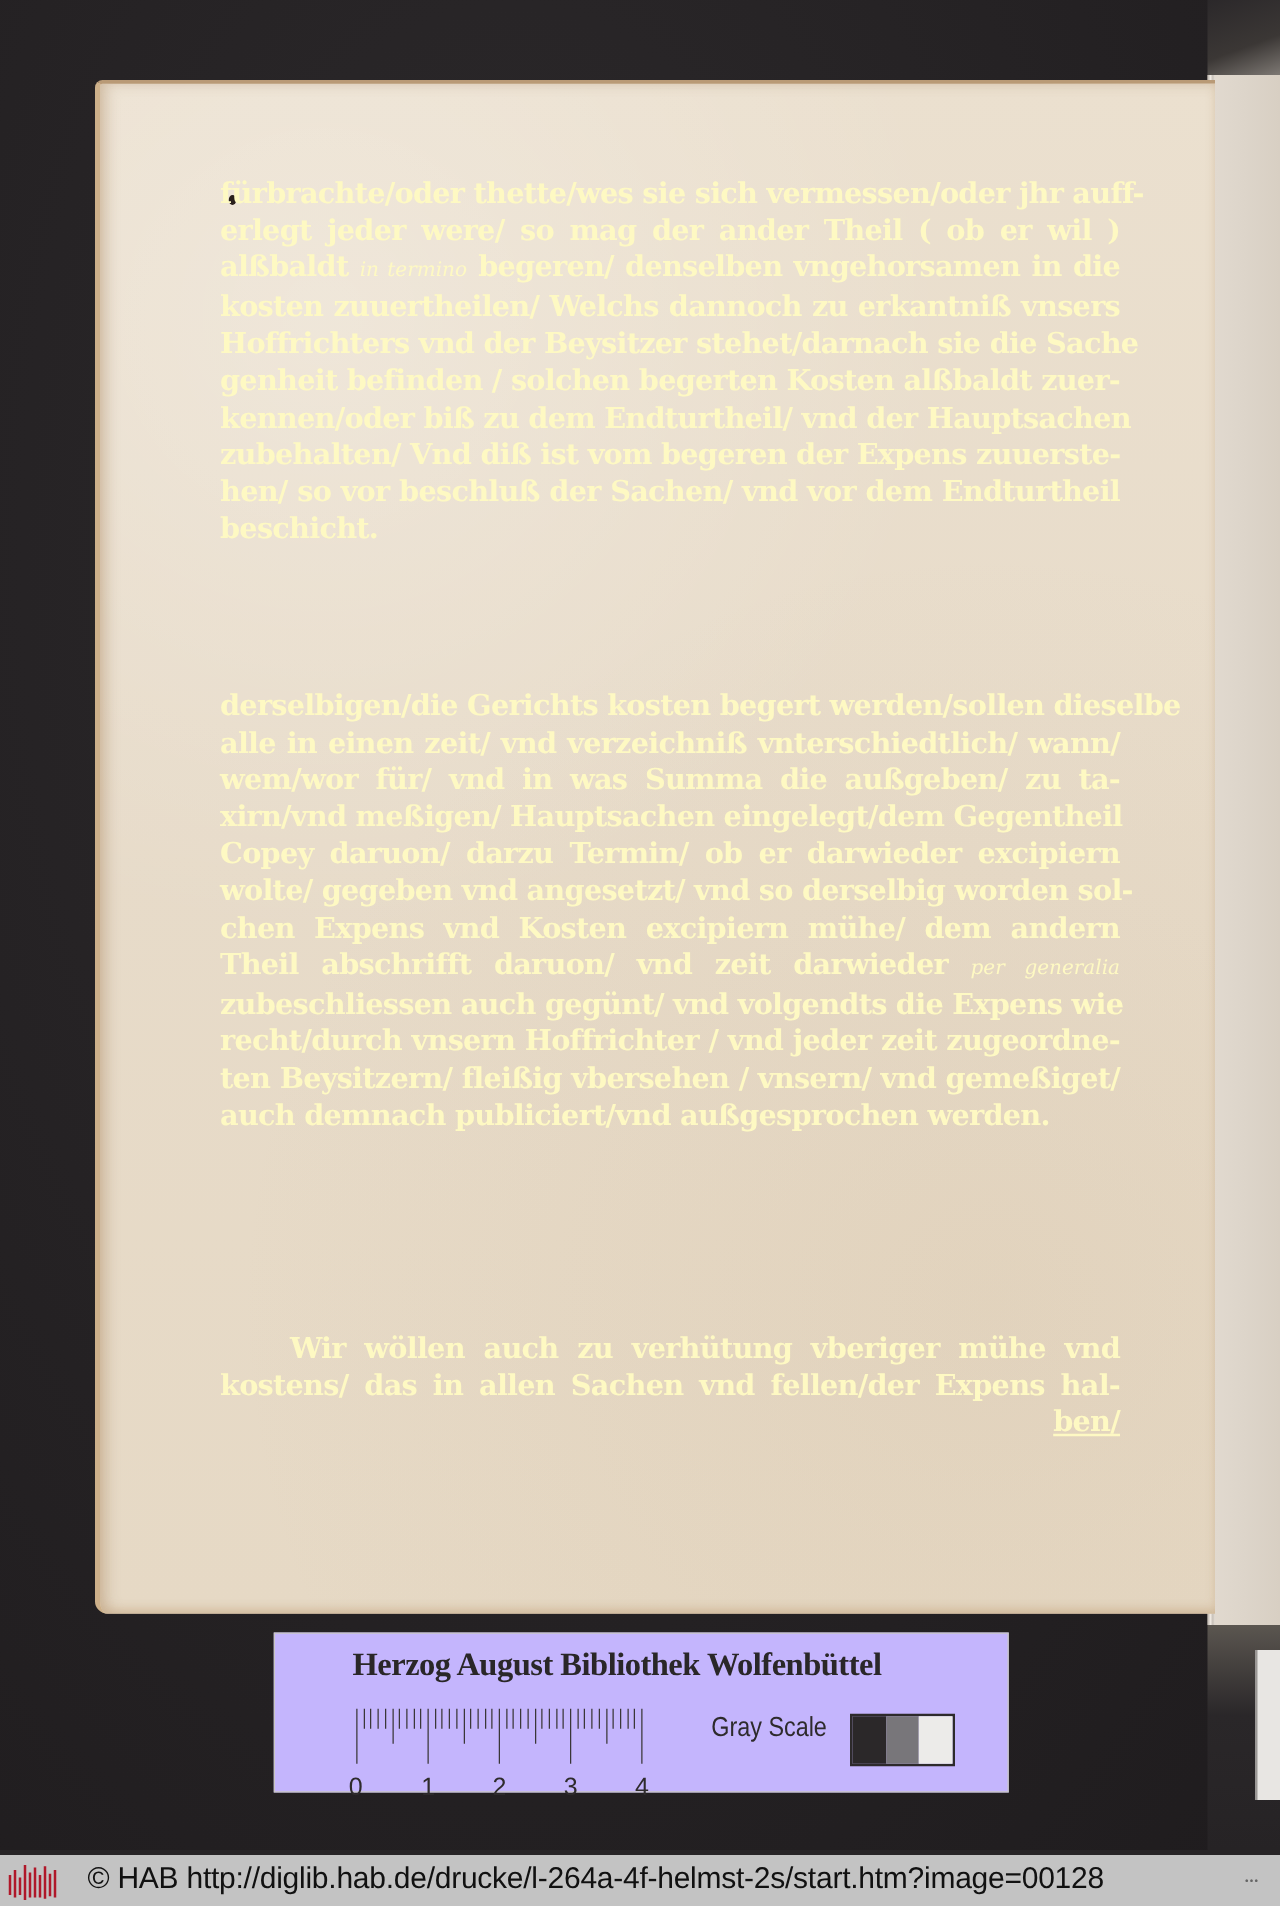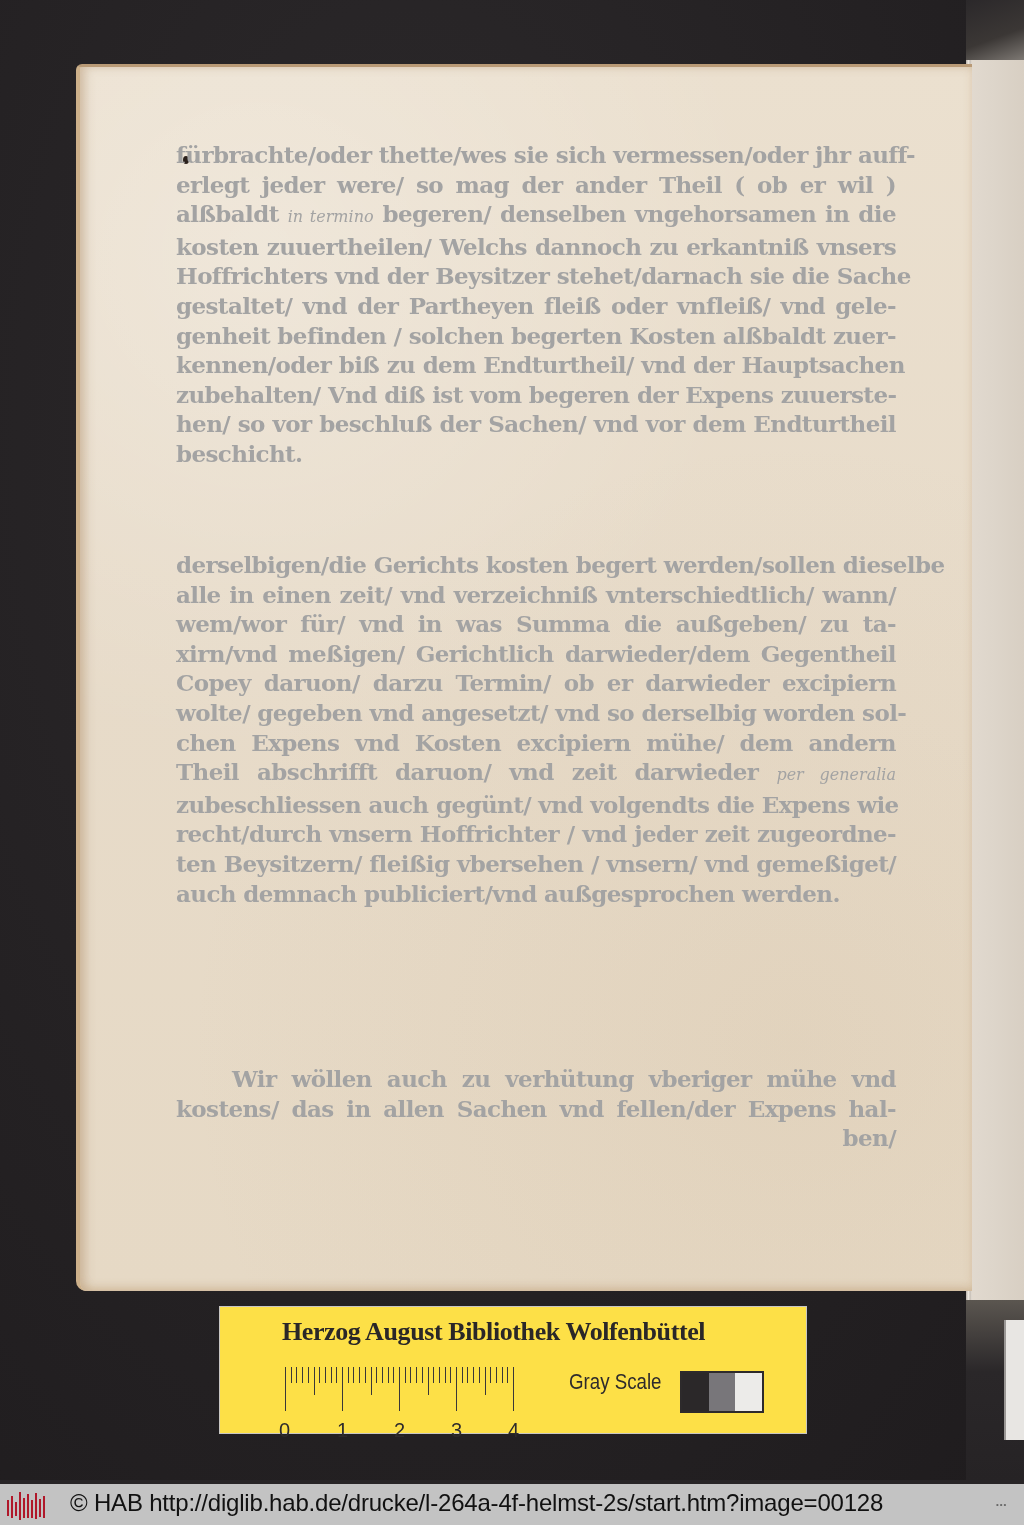--- a/index.html
+++ b/index.html
@@ -43,39 +43,39 @@
       radial-gradient(circle at 80% 80%, rgba(190,160,120,0.12) 0, transparent 50%),
       linear-gradient(180deg, #ebe0cf 0%, #e7dbc9 50%, #e6d9c5 100%);
     border-top: 3px solid #b99a76;
     border-left: 4px solid #cdb08a;
     border-radius: 6px 0 0 10px;
     box-shadow: inset 6px 0 10px rgba(150,110,70,0.25), inset 0 -4px 8px rgba(190,150,100,0.25);
   }
   .text-block {
     position: absolute; left: 176px; width: 720px;
     font-family: "DejaVu Serif", serif; font-weight: bold;
-    font-size: 23px; line-height: 29.6px; color: #a3a3a3;
+    font-size: 23px; line-height: 29.6px; color: #fef9c3;
     letter-spacing: -0.6px;
   }
   .text-block .line { display: block; white-space: nowrap; text-align: justify; text-align-last: justify; }
   .text-block .line.last { text-align-last: left; }
-  .text-block .line.right { text-align-last: right; }
+  .text-block .line.right { text-align-last: right; text-decoration: underline; }
   .text-block .line.indent { padding-left: 56px; }
   .latin { font-family: "DejaVu Serif", serif; font-style: italic; font-weight: normal; font-size: 16px; letter-spacing: 0; }
   .bullet {
     position: absolute; left: 183px; top: 156px; width: 6px; height: 8px;
     border-radius: 50%; background: #2a201c;
   }
   .p1 { top: 140px; }
   .p2 { top: 550px; }
   .p3 { top: 1064px; }
   
   .scale-card {
     position: absolute; left: 219px; top: 1306px; width: 586px; height: 126px;
-    background: #fde047; border: 1px solid #c8c6c3;
+    background: #c4b5fd; border: 1px solid #c8c6c3;
   }
   .scale-title {
     position: absolute; left: 62px; top: 10px;
     font-family: "Liberation Serif", serif; font-weight: bold; font-size: 26px;
     color: #2a2728; letter-spacing: -0.4px; white-space: nowrap;
   }
   .ruler { position: absolute; left: 65px; top: 60px; width: 232px; height: 44px; }
   .tick { position: absolute; top: 0; width: 1px; background: #3a3738; }
   .ruler-label {
     position: absolute; top: 52px;
@@ -122,33 +122,32 @@
 <div class="page"></div>
 
 <div class="bullet"></div>
 
 <div class="text-block p1">
   <span class="line">fürbrachte/oder thette/wes sie sich vermessen/oder jhr auff-</span>
   <span class="line">erlegt jeder were/ so mag der ander Theil ( ob er wil )</span>
   <span class="line"><span>alßbaldt </span><span class="latin">in termino</span><span> begeren/ denselben vngehorsamen in die</span></span>
   <span class="line">kosten zuuertheilen/ Welchs dannoch zu erkantniß vnsers</span>
   <span class="line">Hoffrichters vnd der Beysitzer stehet/darnach sie die Sache</span>
-  <span class="line">gestaltet/ vnd der Partheyen fleiß oder vnfleiß/ vnd gele-</span>
   <span class="line">genheit befinden / solchen begerten Kosten alßbaldt zuer-</span>
   <span class="line">kennen/oder biß zu dem Endturtheil/ vnd der Hauptsachen</span>
   <span class="line">zubehalten/ Vnd diß ist vom begeren der Expens zuuerste-</span>
   <span class="line">hen/ so vor beschluß der Sachen/ vnd vor dem Endturtheil</span>
   <span class="line last">beschicht.</span>
 </div>
 
 <div class="text-block p2">
   <span class="line">derselbigen/die Gerichts kosten begert werden/sollen dieselbe</span>
   <span class="line">alle in einen zeit/ vnd verzeichniß vnterschiedtlich/ wann/</span>
   <span class="line">wem/wor für/ vnd in was Summa die außgeben/ zu ta-</span>
-  <span class="line">xirn/vnd meßigen/ Gerichtlich darwieder/dem Gegentheil</span>
+  <span class="line">xirn/vnd meßigen/ Hauptsachen eingelegt/dem Gegentheil</span>
   <span class="line">Copey daruon/ darzu Termin/ ob er darwieder excipiern</span>
   <span class="line">wolte/ gegeben vnd angesetzt/ vnd so derselbig worden sol-</span>
   <span class="line">chen Expens vnd Kosten excipiern mühe/ dem andern</span>
   <span class="line"><span>Theil abschrifft daruon/ vnd zeit darwieder </span><span class="latin">per generalia</span></span>
   <span class="line">zubeschliessen auch gegünt/ vnd volgendts die Expens wie</span>
   <span class="line">recht/durch vnsern Hoffrichter / vnd jeder zeit zugeordne-</span>
   <span class="line">ten Beysitzern/ fleißig vbersehen / vnsern/ vnd gemeßiget/</span>
   <span class="line last">auch demnach publiciert/vnd außgesprochen werden.</span>
 </div>
 

